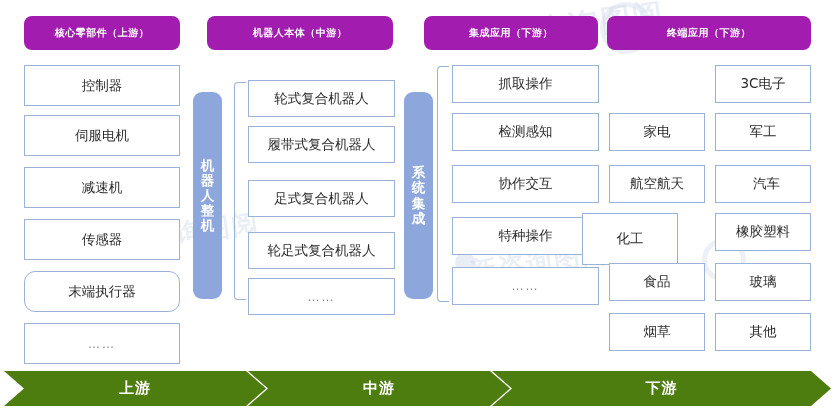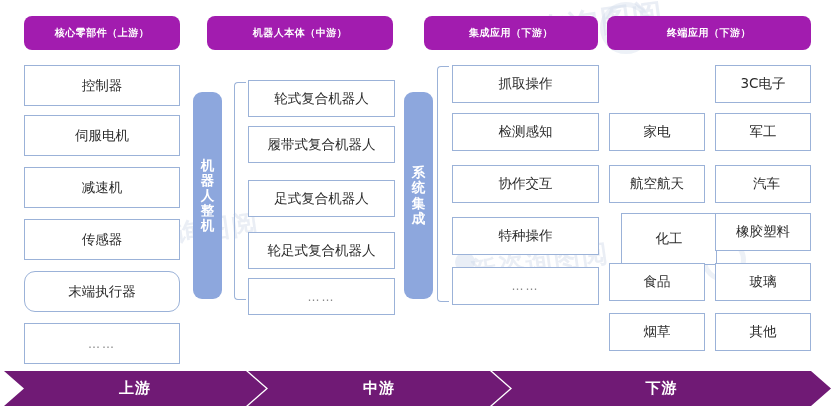--- a/index.html
+++ b/index.html
@@ -55,21 +55,21 @@
   .bracket{
     position:absolute;box-sizing:border-box;
     border:1.4px solid #9bb2d8;
     border-right:none;
     border-top-left-radius:4px;border-bottom-left-radius:4px;
   }
 
   
   .chev{
     position:absolute;
-    background:#701a75;
+    background:#4d7c0f;
     color:#ffffff;font-size:15px;font-weight:700;
     display:flex;align-items:center;justify-content:center;
     letter-spacing:1px;
     box-sizing:border-box;
   }
 </style>
 </head>
 <body>
 
 <div id="stage">
@@ -114,21 +114,21 @@
   <div class="bracket" style="left:437px;top:66px;width:12px;height:236px;"></div>
 
   <div class="box" style="left:452px;top:65px;width:147px;height:38px;">抓取操作</div>
   <div class="box" style="left:452px;top:113px;width:147px;height:38px;">检测感知</div>
   <div class="box" style="left:452px;top:165px;width:147px;height:38px;">协作交互</div>
   <div class="box" style="left:452px;top:217px;width:147px;height:38px;">特种操作</div>
   <div class="box ellip" style="left:452px;top:267px;width:147px;height:38px;">……</div>
 
   <div class="box" style="left:609px;top:113px;width:96px;height:38px;">家电</div>
   <div class="box" style="left:609px;top:165px;width:96px;height:38px;">航空航天</div>
-  <div class="box" style="left:621px;top:213px;width:96px;height:52px;">化工</div>
+  <div class="box" style="left:582px;top:213px;width:96px;height:52px;">化工</div>
   <div class="box" style="left:609px;top:263px;width:96px;height:38px;">食品</div>
   <div class="box" style="left:609px;top:313px;width:96px;height:38px;">烟草</div>
 
   <div class="box" style="left:715px;top:65px;width:96px;height:38px;">3C电子</div>
   <div class="box" style="left:715px;top:113px;width:96px;height:38px;">军工</div>
   <div class="box" style="left:715px;top:165px;width:96px;height:38px;padding-left:7px;">汽车</div>
   <div class="box" style="left:715px;top:213px;width:96px;height:38px;">橡胶塑料</div>
   <div class="box" style="left:715px;top:263px;width:96px;height:38px;">玻璃</div>
   <div class="box" style="left:715px;top:313px;width:96px;height:38px;">其他</div>
 

